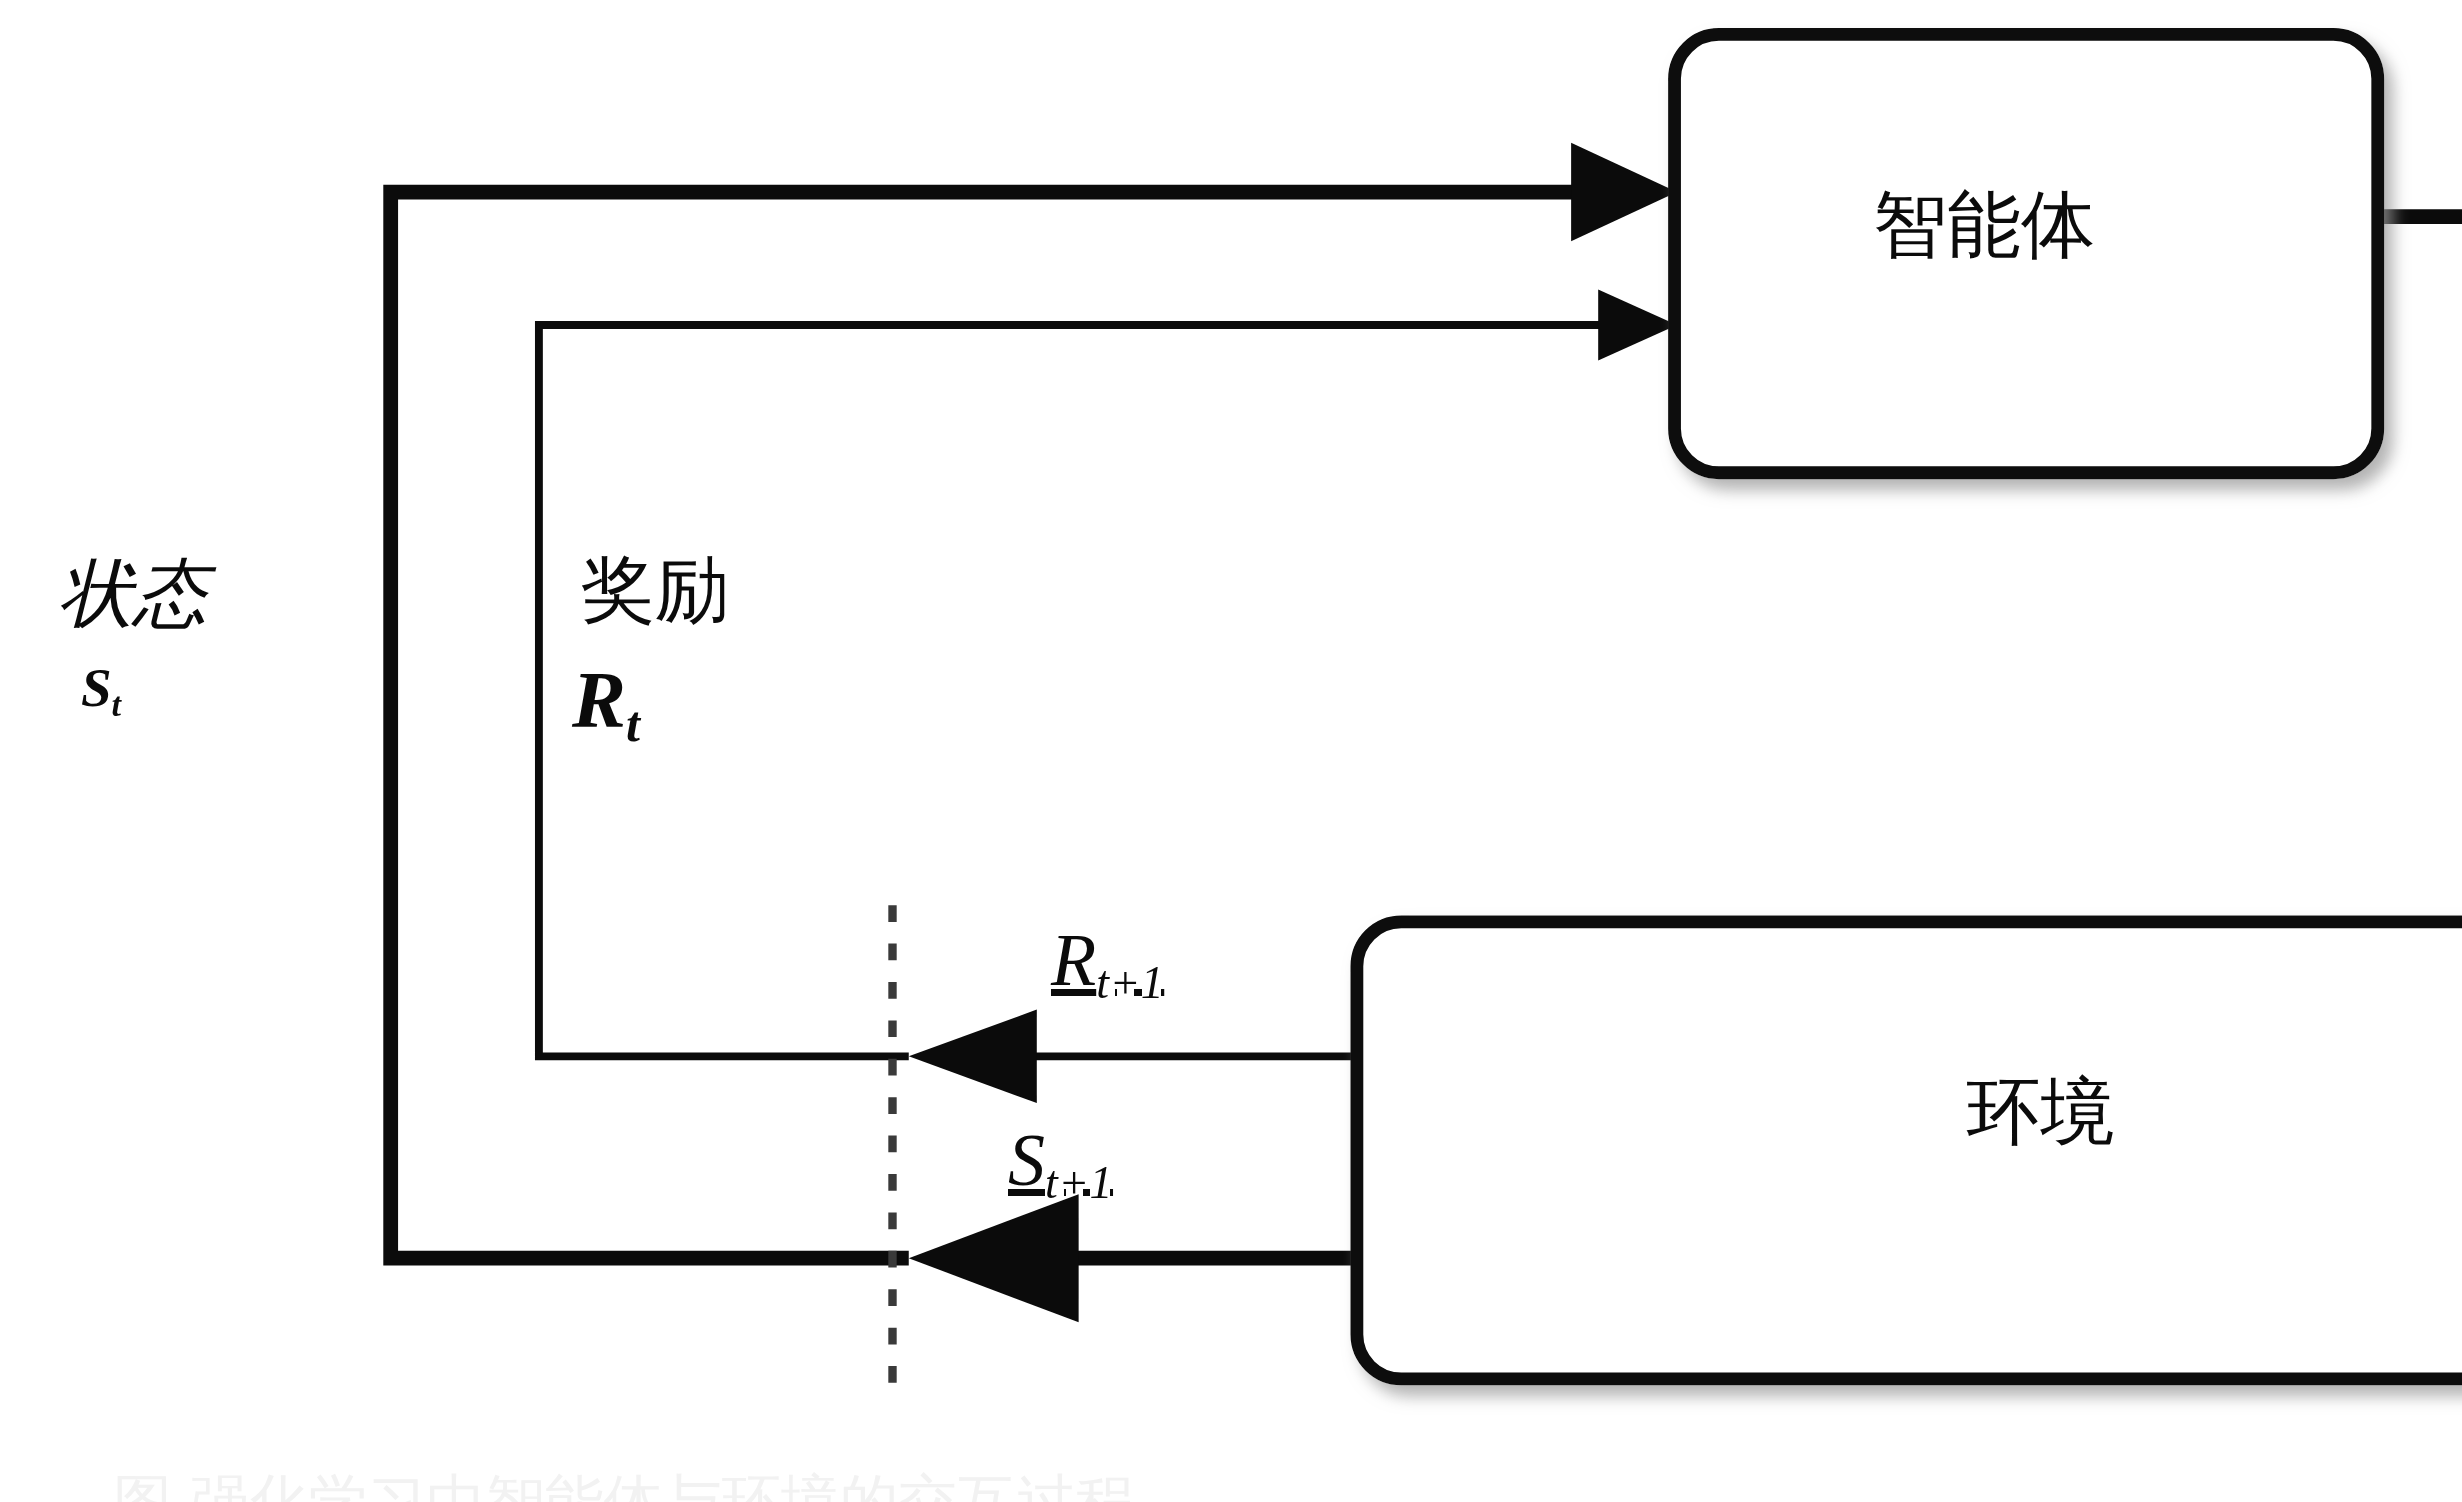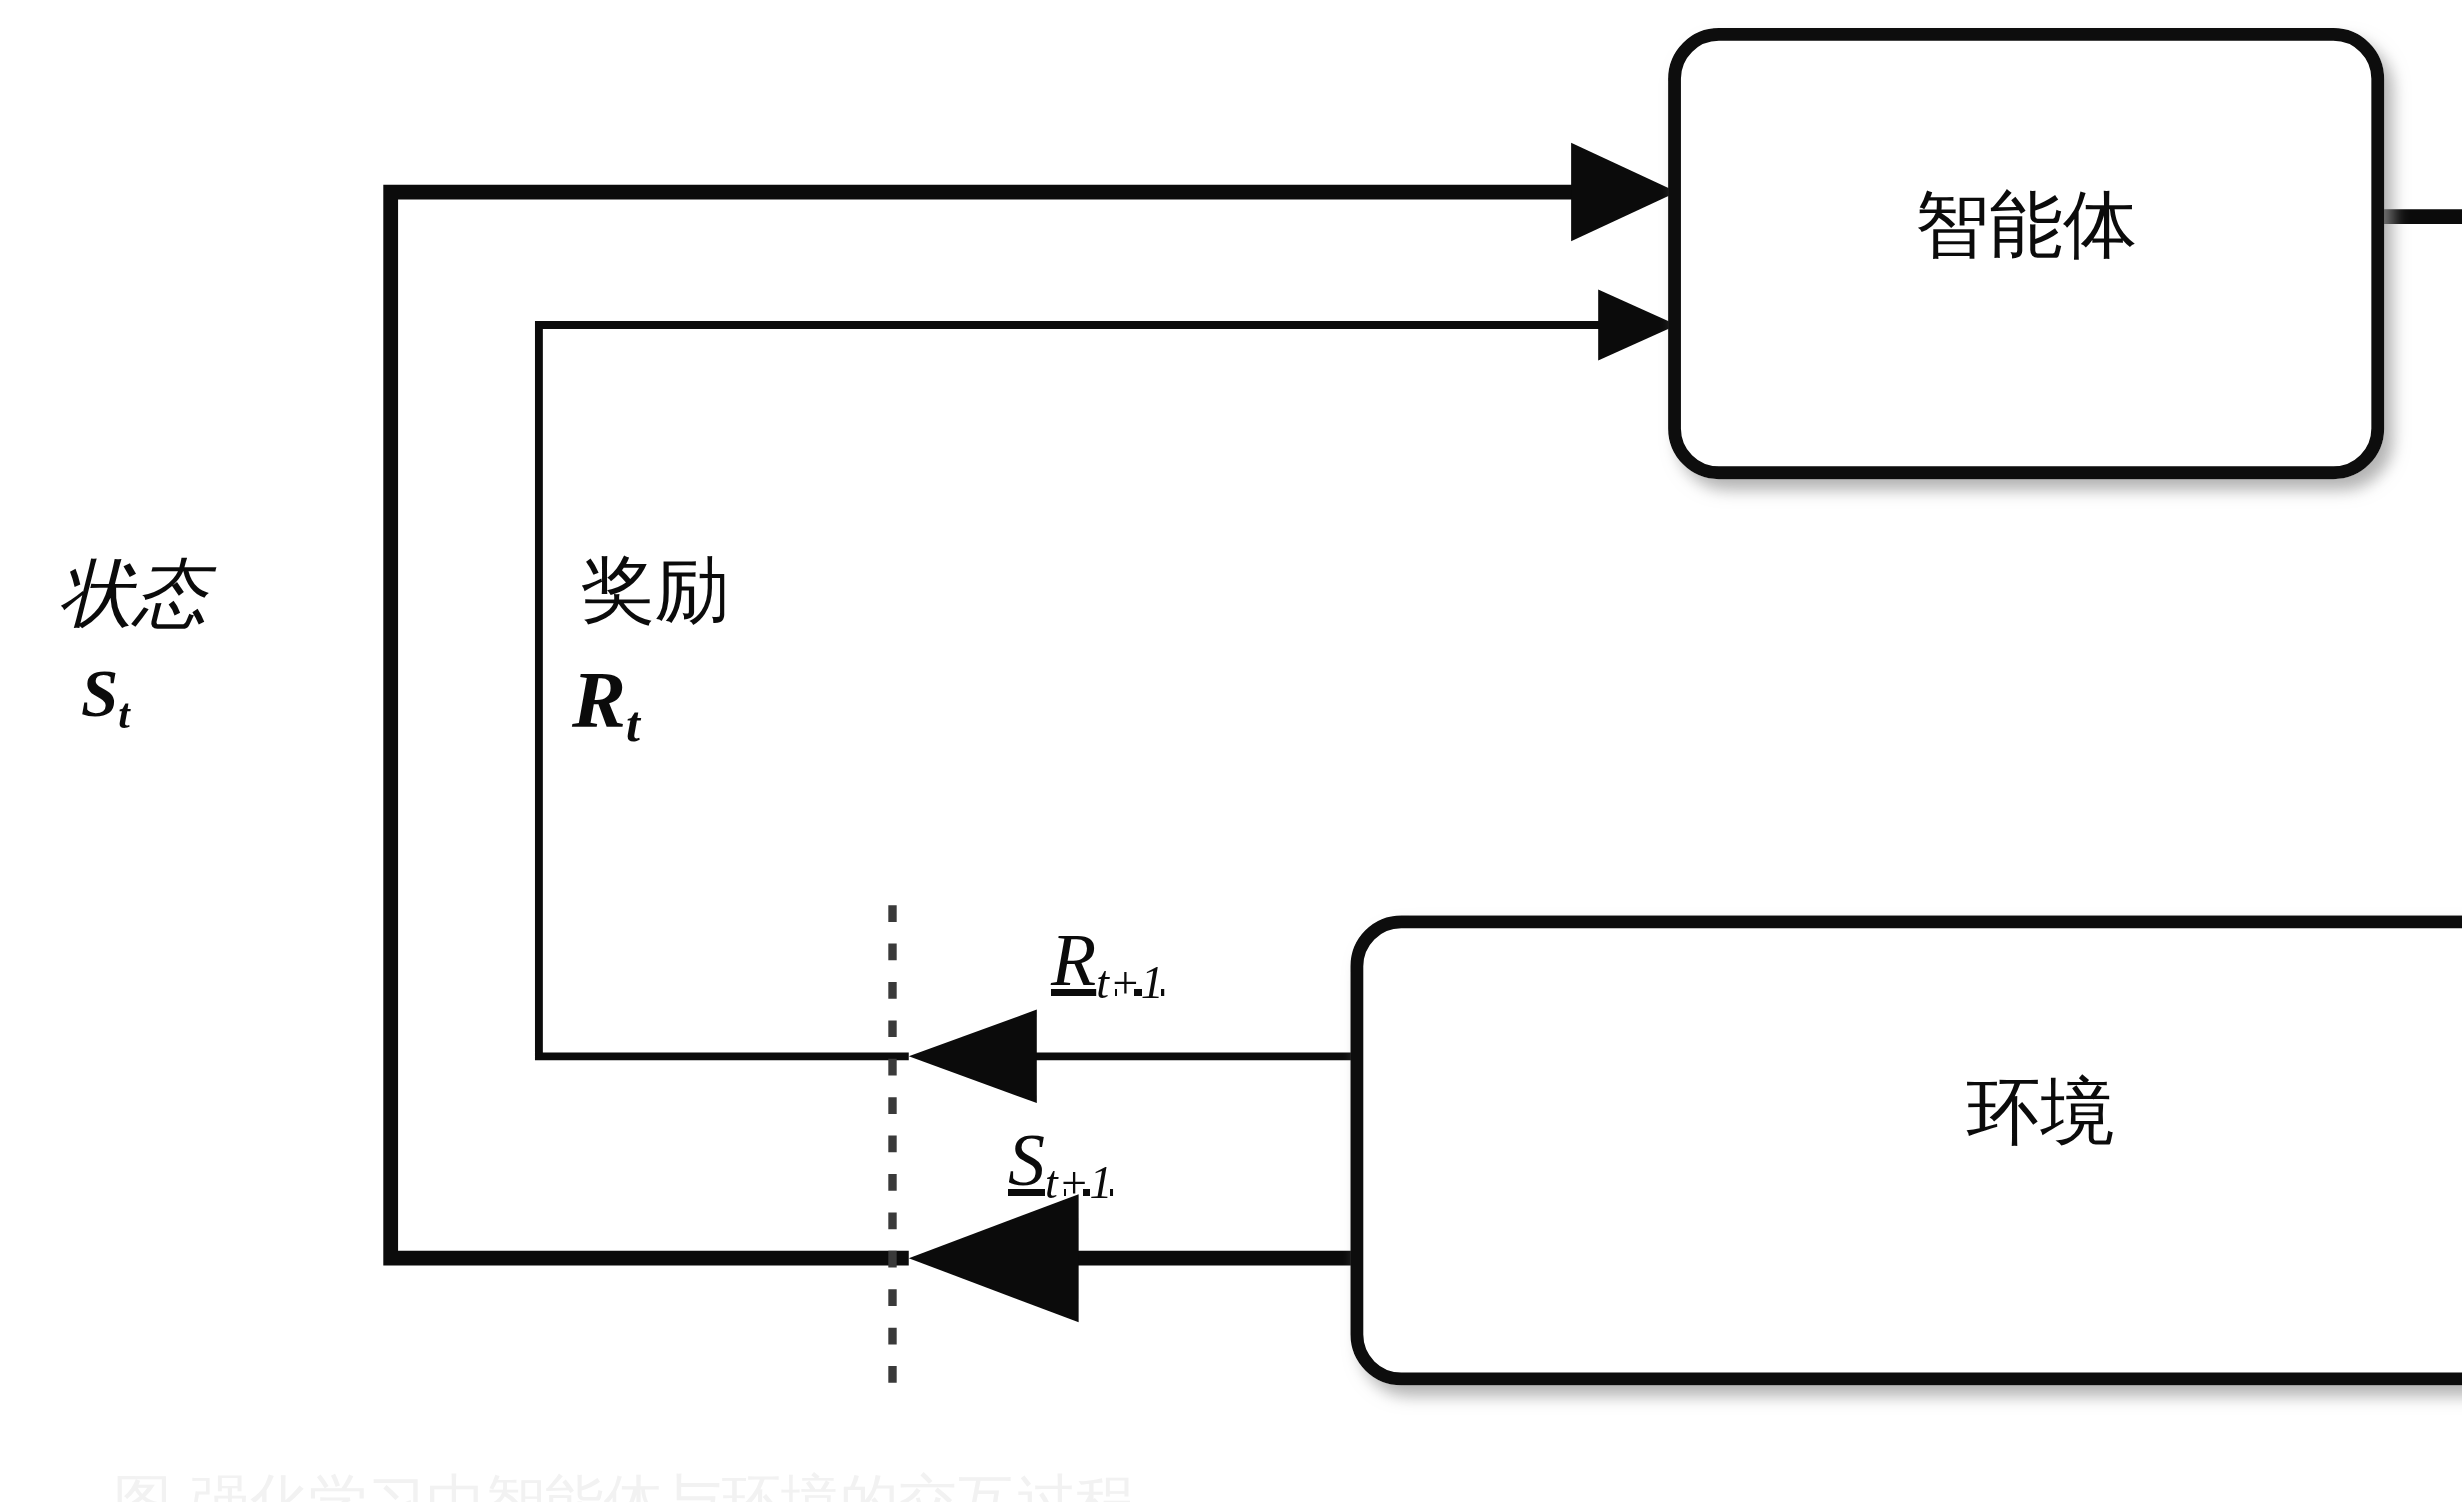--- a/index.html
+++ b/index.html
@@ -51,35 +51,35 @@
   }
   .math .sub, .math-light .sub {
     font-size: 0.62em;
     font-style: italic;
     vertical-align: -0.28em;
     letter-spacing: 0.01em;
   }
 
   
   #agent-title {
-    left: 1674px; top: 187px;
+    left: 1632px; top: 187px;
     width: 704px;
     text-align: center;
     font-size: 74px;
   }
   #environment-title {
     left: 1357px; top: 1074px;
     width: 1367px;
     text-align: center;
     font-size: 74px;
   }
 
   
   #state-word    { left: 59px;  top: 556px; font-size: 74px; font-style: italic; }
-  #state-symbol  { left: 81px;  top: 660px; font-size: 67px; }
+  #state-symbol  { left: 81px;  top: 660px; font-size: 55px; }
   #reward-word   { left: 581px; top: 537px; font-size: 74px; margin-top: 15px; }
   #reward-symbol { left: 572px; top: 660px; font-size: 81px; }
 
   
   #reward-next-symbol { left: 1051px; top: 923px; font-size: 74px; }
   #state-next-symbol  { left: 1008px; top: 1123px; font-size: 74px; }
 
   
   #caption-strip {
     position: absolute;

